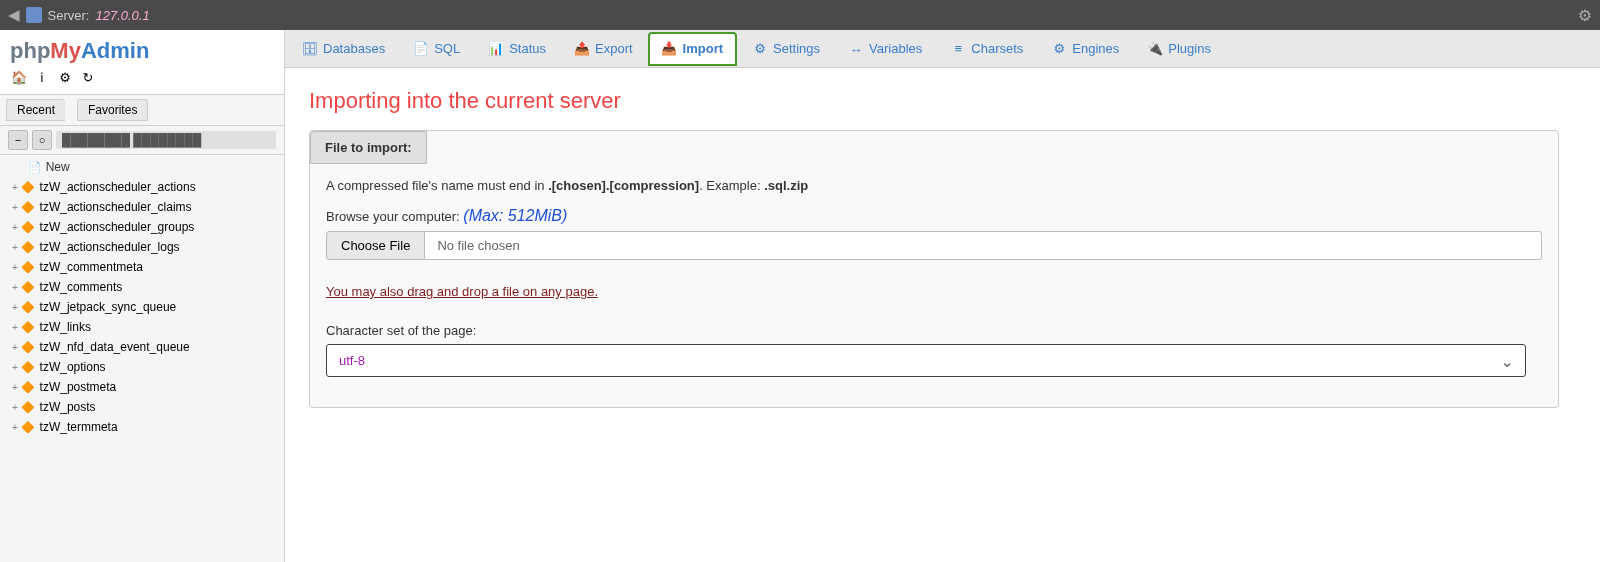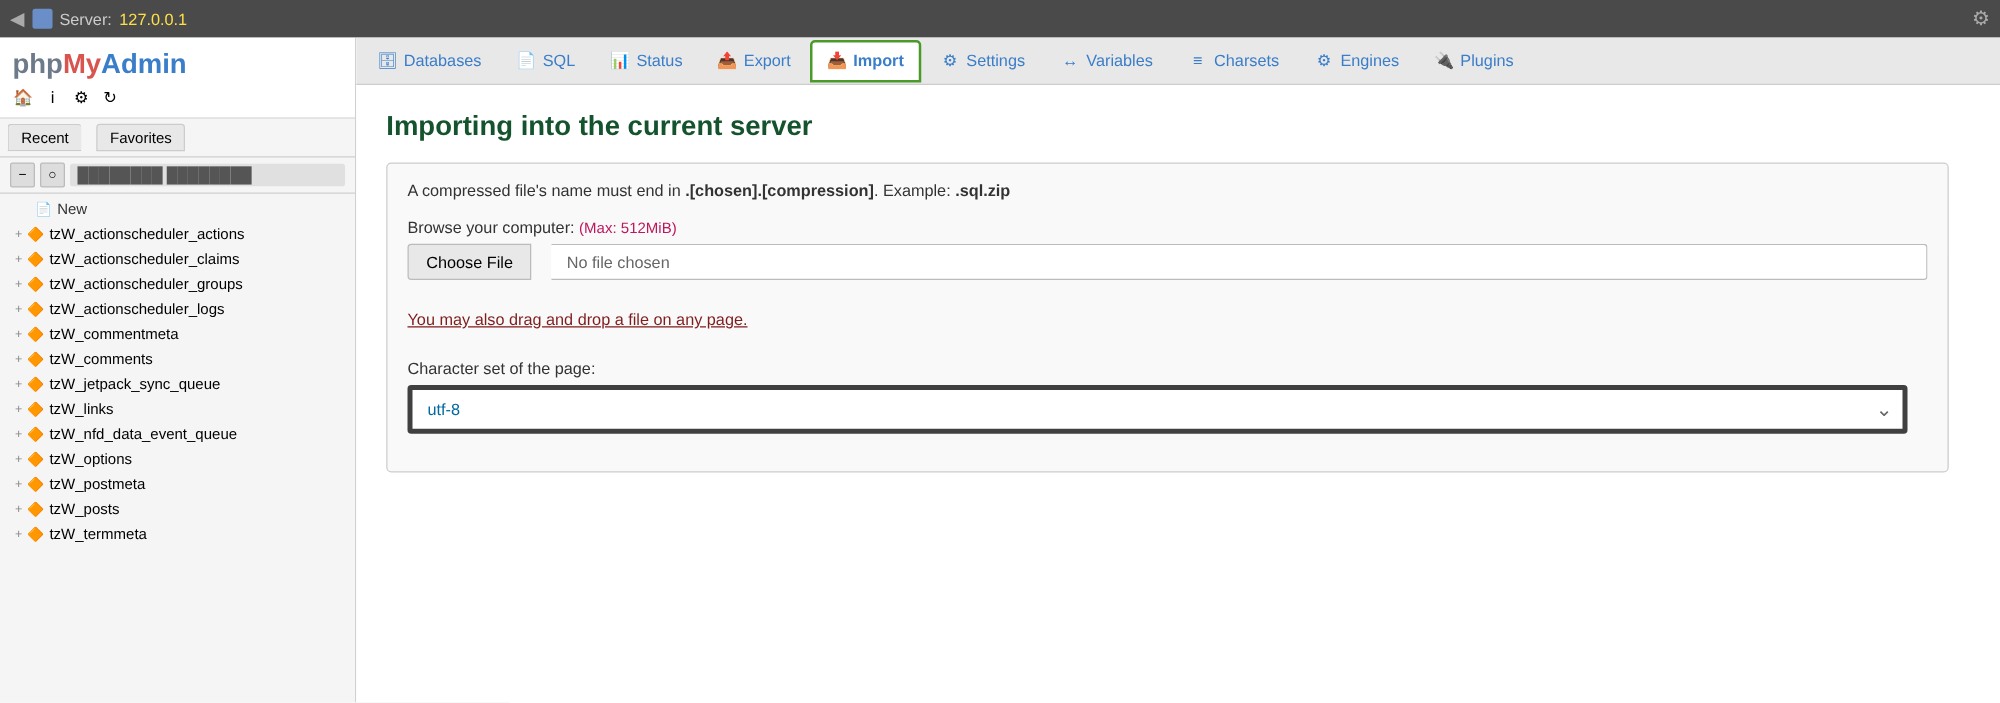--- a/index.html
+++ b/index.html
@@ -191,22 +191,22 @@
 
     
     .page-content {
       flex: 1;
       overflow-y: auto;
       padding: 20px 24px;
       background: #fff;
     }
     .page-title {
       font-size: 22px;
-      font-weight: bold;
-      color: #14532d;
+      font-weight: normal;
+      color: #ef4444;
       margin-bottom: 16px;
     }
 
     
     .import-section {
       border: 1px solid #ccc;
       border-radius: 4px;
       background: #f9f9f9;
       padding: 0 0 16px 0;
       max-width: 1250px;
@@ -231,27 +231,28 @@
       margin-bottom: 4px;
       font-size: 13px;
     }
     .info-text .bold { font-weight: bold; }
     .browse-label {
       margin: 14px 0 6px 0;
       color: #333;
       font-size: 13px;
     }
     .browse-label .max-size {
-      color: #be185d;
-      font-size: 12px;
+      color: #1d4ed8;
+      font-size: 16px;
+      font-style: italic;
     }
     .file-input-row {
       display: flex;
       align-items: center;
-      gap: 16px;
+      gap: 0;
     }
     .choose-file-btn {
       padding: 6px 14px;
       background: #e8e8e8;
       border: 1px solid #bbb;
       border-radius: 3px 0 0 3px;
       font-size: 13px;
       cursor: pointer;
       white-space: nowrap;
     }
@@ -272,28 +273,28 @@
       text-decoration: underline;
     }
     .charset-label {
       margin: 12px 0 6px 0;
       color: #333;
       font-size: 13px;
     }
     .charset-select {
       width: 100%;
       padding: 8px 12px;
-      border: 4px solid #404040;
+      border: 1px solid #404040;
       border-radius: 3px;
       background: #fff;
       font-size: 13px;
       appearance: none;
       -webkit-appearance: none;
       cursor: pointer;
-      color: #0369a1;
+      color: #a21caf;
     }
     .select-wrapper {
       position: relative;
       max-width: 1200px;
     }
     .select-wrapper::after {
       content: '⌄';
       position: absolute;
       right: 12px;
       top: 50%;
@@ -304,21 +305,21 @@
     }
   </style>
 </head>
 <body>
 
 <div class="top-bar">
   <div class="top-bar-left">
     <span class="back-btn">◀</span>
     <span class="server-icon"></span>
     <span style="color:#ccc;">Server:</span>
-    <span style="color:#fde047;">127.0.0.1</span>
+    <span style="color:#f9a8d4;font-style:italic;">127.0.0.1</span>
   </div>
   <div>
     <span class="top-bar-right">⚙</span>
   </div>
 </div>
 
 <div class="main-layout">
 
   <div class="sidebar">
     <div class="sidebar-logo">
@@ -461,20 +462,21 @@
       <div class="nav-tab">
         <span class="nav-tab-icon">🔌</span>
         <span>Plugins</span>
       </div>
     </div>
 
     <div class="page-content">
       <h1 class="page-title">Importing into the current server</h1>
 
       <div class="import-section">
+        <div class="section-header">File to import:</div>
         <div class="section-body">
           <p class="info-text">
             <span>A compressed file's name must end in </span><span class="bold">.[chosen].[compression]</span><span>. Example: </span><span class="bold">.sql.zip</span>
           </p>
           <p class="browse-label">
             <span>Browse your computer:</span>
             <span class="max-size">(Max: 512MiB)</span>
           </p>
           <div class="file-input-row">
             <button class="choose-file-btn">Choose File</button>

